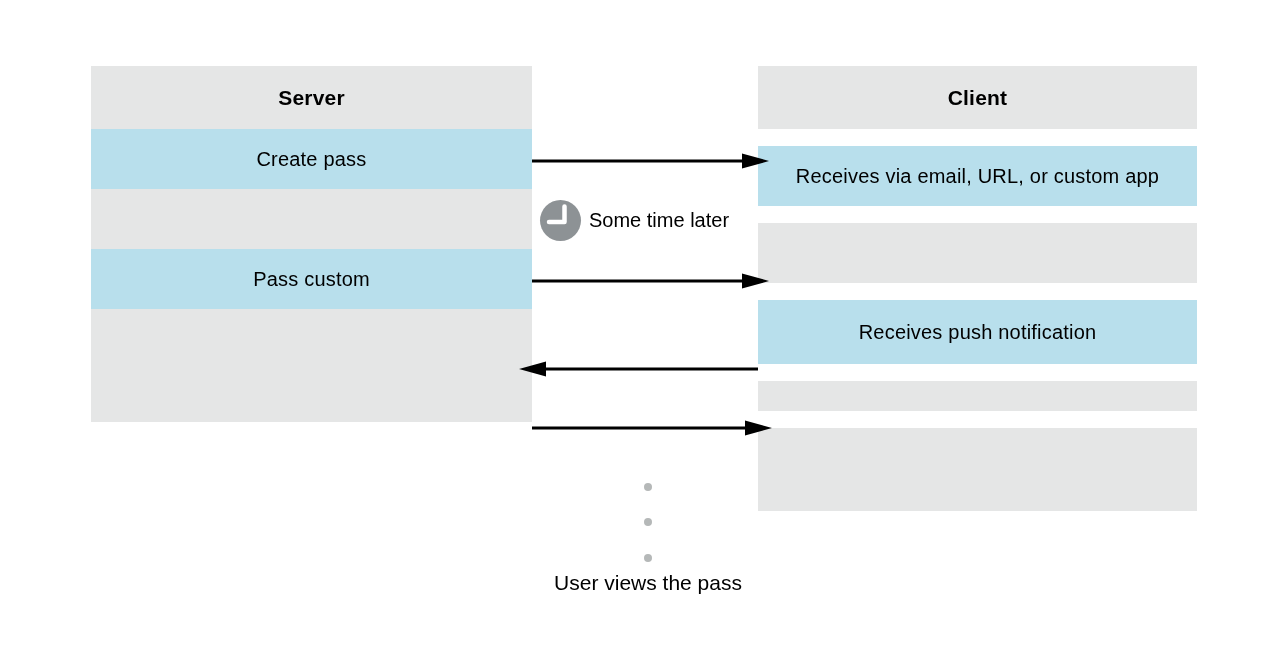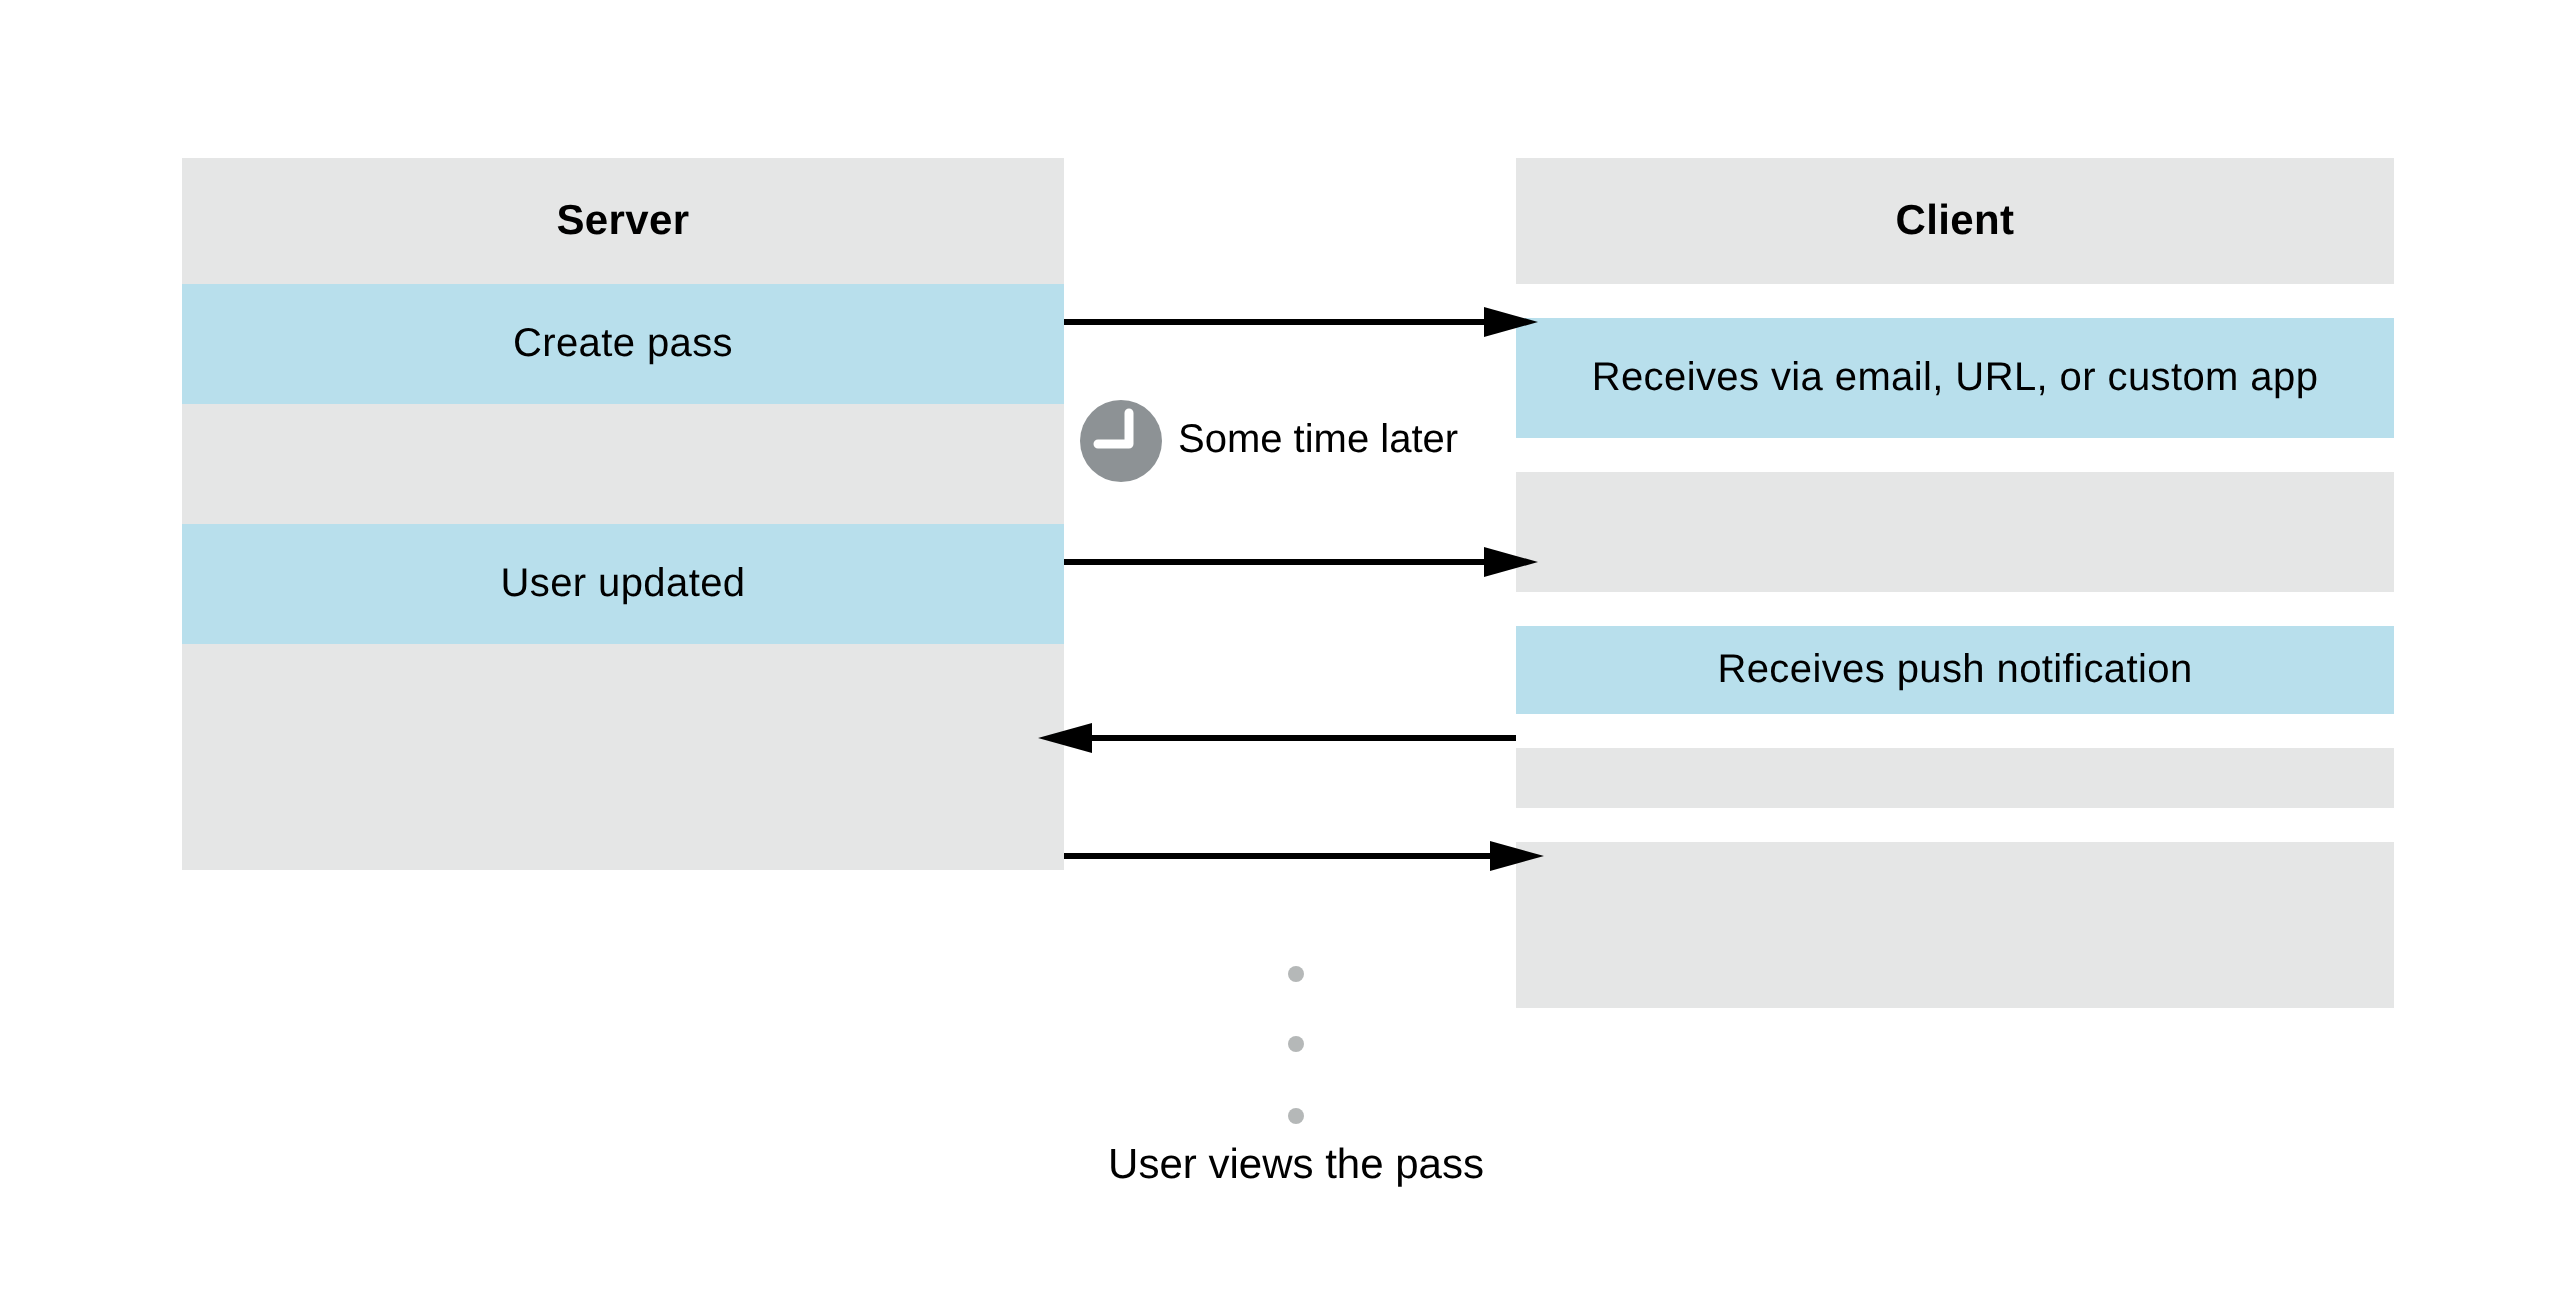--- a/index.html
+++ b/index.html
@@ -7,21 +7,21 @@
     position: relative;
     width: 1280px;
     height: 655px;
     background: #ffffff;
     font-family: "Liberation Sans", sans-serif;
     color: #000000;
     overflow: hidden;
   }
   .column {
     position: absolute;
-    top: 79px;
+    top: 66px;
     display: flex;
     flex-direction: column;
   }
   .col-server { left: 91px;  width: 441px; }
   .col-client { left: 758px; width: 439px; gap: 17px; }
   .seg {
     display: flex;
     align-items: center;
     justify-content: center;
     font-size: 20px;
@@ -64,30 +64,30 @@
 </style>
 </head>
 <body style="--row-blue: #b8dfec; --row-gray: #e5e6e6; --clock-gray: #8d9295; --dot-gray: #b5b8b8; --arrow-black: #000000;">
 
 <div class="canvas">
 
   <div class="column col-server">
     <div class="seg gray header" style="height:63px">Server</div>
     <div class="seg blue" style="height:60px">Create pass</div>
     <div class="seg gray" style="height:60px"></div>
-    <div class="seg blue" style="height:60px">User updated</div>
+    <div class="seg blue" style="height:60px">Pass custom</div>
     <div class="seg gray" style="height:89px"></div>
     <div class="seg gray" style="height:24px"></div>
   </div>
 
   <div class="column col-client">
     <div class="seg gray header" style="height:63px">Client</div>
     <div class="seg blue" style="height:60px">Receives via email, URL, or custom app</div>
     <div class="seg gray" style="height:60px"></div>
-    <div class="seg blue" style="height:44px">Receives push notification</div>
+    <div class="seg blue" style="height:64px">Receives push notification</div>
     <div class="seg gray" style="height:30px"></div>
     <div class="seg gray" style="height:83px"></div>
   </div>
 
   <svg class="overlay" viewBox="0 0 1280 655" xmlns="http://www.w3.org/2000/svg">
 
     <g>
       <line class="arrow-line" x1="532" y1="161" x2="743" y2="161"></line>
       <polygon class="arrow-head" points="742,153.5 742,168.5 769,161"></polygon>
     </g>

